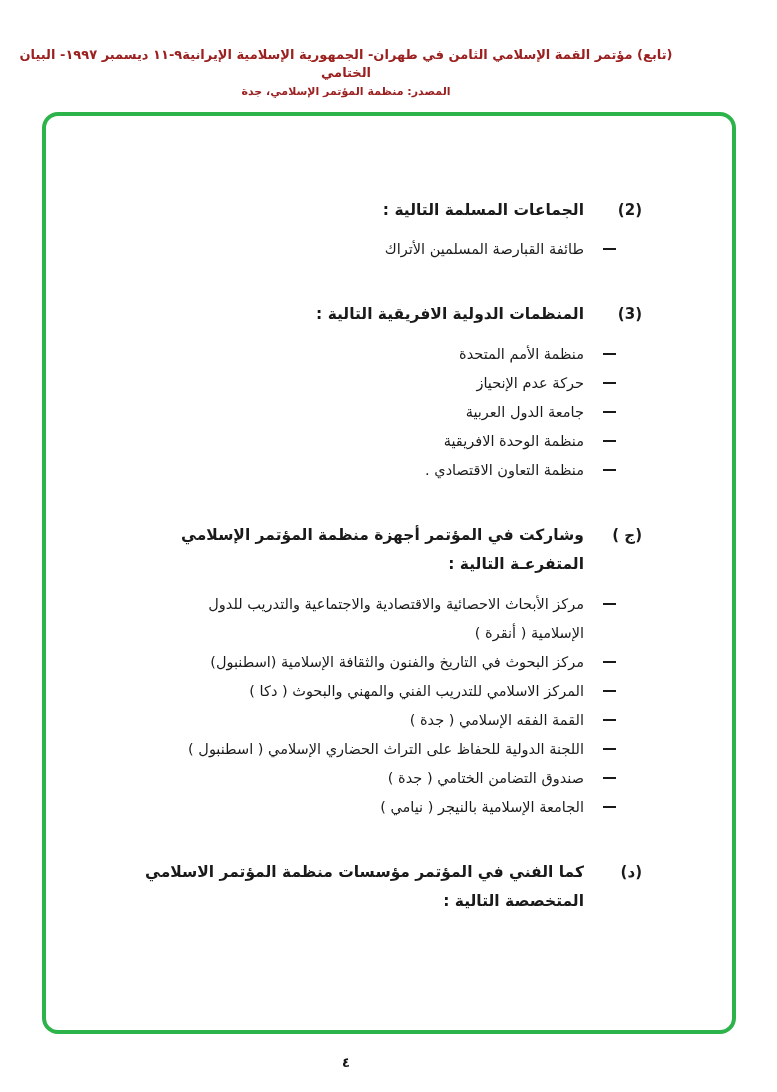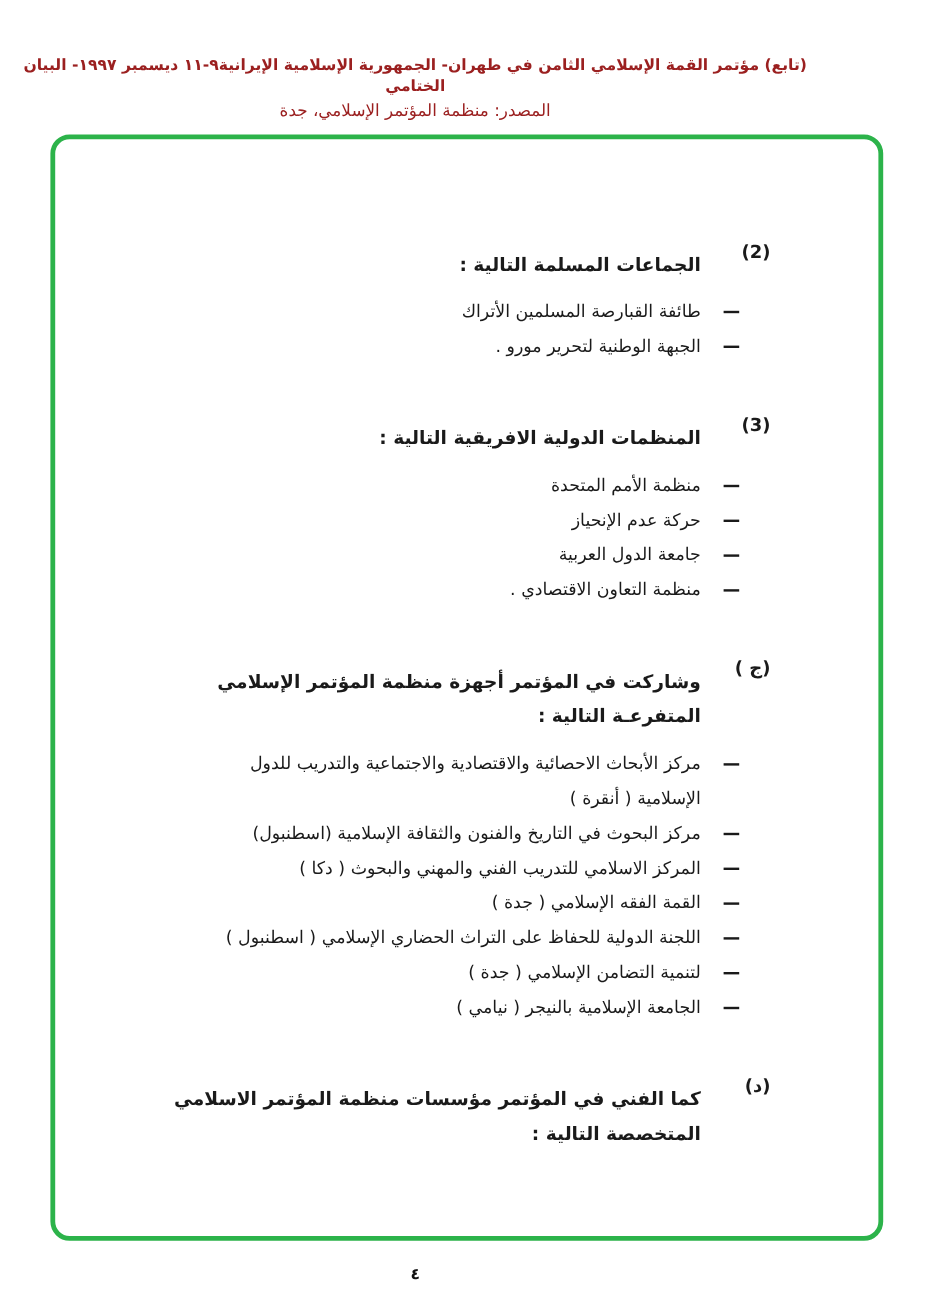--- a/index.html
+++ b/index.html
@@ -11,21 +11,21 @@
     overflow: hidden;
   }
   .page { position: relative; width: 692px; height: 1092px; direction: rtl; }
 
   
   .doc-header { text-align: center; padding-top: 46px; direction: rtl; }
   .header-line1 {
     color: #9b2020; font-weight: bold; font-size: 13px; line-height: 1.4;
   }
   .header-line2 {
-    color: #9b2020; font-weight: normal; font-size: 14px; margin-top: 3px;
+    color: #9b2020; font-weight: bold; font-size: 11px; margin-top: 3px;
   }
 
   
   .content-box {
     position: absolute;
     left: 42px; top: 112px;
     width: 694px; height: 922px;
     border: 4px solid #2cb34a;
     border-radius: 16px;
     padding: 80px 90px 24px 92px;
@@ -33,21 +33,21 @@
     direction: rtl;
   }
 
   .doc-section { margin-bottom: 36px; }
   .section-head { display: flex; align-items: flex-start; }
   .marker {
     flex: none; width: 58px;
     font-weight: bold; font-size: 15px; line-height: 1.9;
   }
   .section-title {
-    font-weight: bold; font-size: 15.5px; line-height: 1.9; flex: 1; margin-top: 11px;
+    font-weight: bold; font-size: 15.5px; line-height: 1.9; flex: 1;
   }
 
   .item-list { list-style: none; margin-top: 10px; padding-right: 26px; }
   .list-item {
     display: flex; align-items: flex-start;
     font-size: 14.5px; line-height: 2.0; margin-left: 48px;
   }
   .dash {
     flex: none; width: 13px; height: 2px;
     background: #1a1a1a;
@@ -79,44 +79,44 @@
     <section class="doc-section">
       <div class="section-head">
         <span class="marker">(2)</span>
         <h3 class="section-title">الجماعات المسلمة التالية :</h3>
       </div>
       <ul class="item-list">
         <li class="list-item">
           <span class="dash"></span>
           <span class="item-text">طائفة القبارصة المسلمين الأتراك</span>
         </li>
-        <li class="list-item">
-          <span class="dash"></span>
-          <span class="item-text">الجبهة الوطنية لتحرير مورو .</span>
-        </li>
       </ul>
     </section>
 
     <section class="doc-section">
       <div class="section-head">
         <span class="marker">(3)</span>
         <h3 class="section-title">المنظمات الدولية الافريقية التالية :</h3>
       </div>
       <ul class="item-list">
         <li class="list-item">
           <span class="dash"></span>
           <span class="item-text">منظمة الأمم المتحدة</span>
         </li>
         <li class="list-item">
           <span class="dash"></span>
           <span class="item-text">حركة عدم الإنحياز</span>
         </li>
         <li class="list-item">
           <span class="dash"></span>
           <span class="item-text">جامعة الدول العربية</span>
+        </li>
+        <li class="list-item">
+          <span class="dash"></span>
+          <span class="item-text">منظمة الوحدة الافريقية</span>
         </li>
         <li class="list-item">
           <span class="dash"></span>
           <span class="item-text">منظمة التعاون الاقتصادي .</span>
         </li>
       </ul>
     </section>
 
     <section class="doc-section">
       <div class="section-head">
@@ -139,21 +139,21 @@
         <li class="list-item">
           <span class="dash"></span>
           <span class="item-text">القمة الفقه الإسلامي ( جدة )</span>
         </li>
         <li class="list-item">
           <span class="dash"></span>
           <span class="item-text">اللجنة الدولية للحفاظ على التراث الحضاري الإسلامي ( اسطنبول )</span>
         </li>
         <li class="list-item">
           <span class="dash"></span>
-          <span class="item-text">لتنمية التضامن الإسلامي ( جدة )</span>
+          <span class="item-text">صندوق التضامن الختامي ( جدة )</span>
         </li>
         <li class="list-item">
           <span class="dash"></span>
           <span class="item-text">الجامعة الإسلامية بالنيجر ( نيامي )</span>
         </li>
       </ul>
     </section>
 
     <section class="doc-section section-d">
       <div class="section-head">

